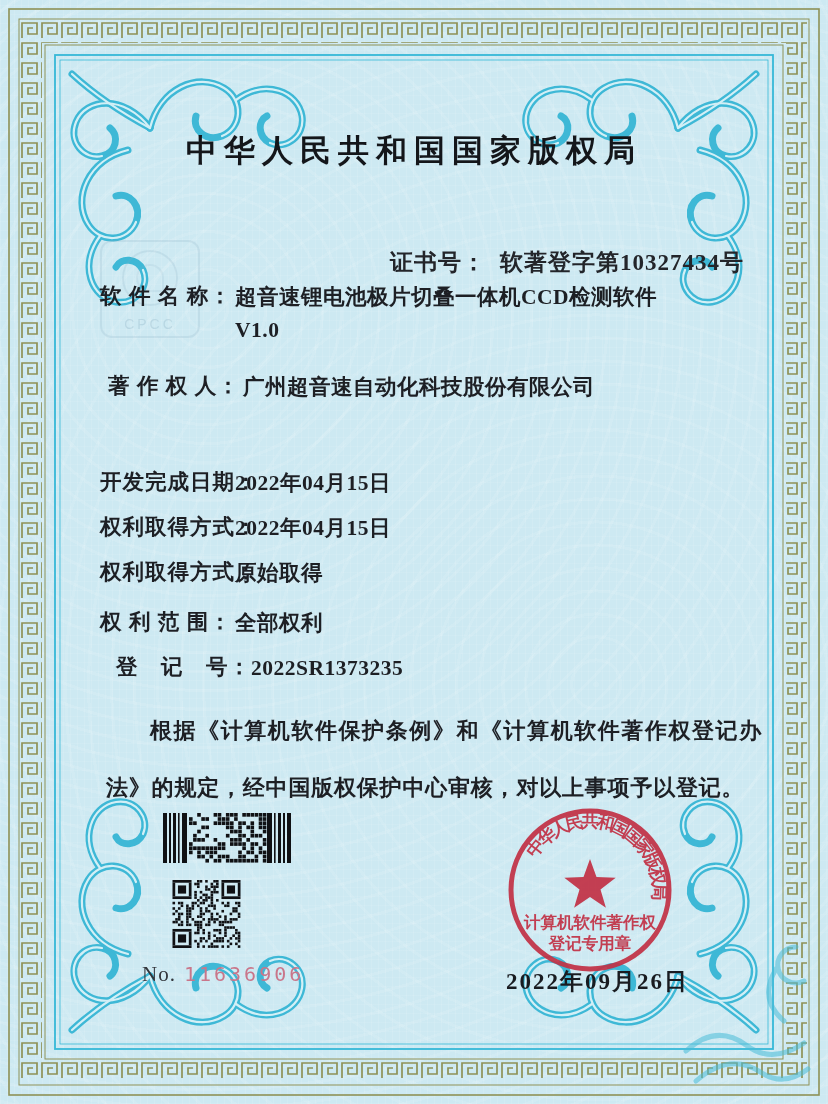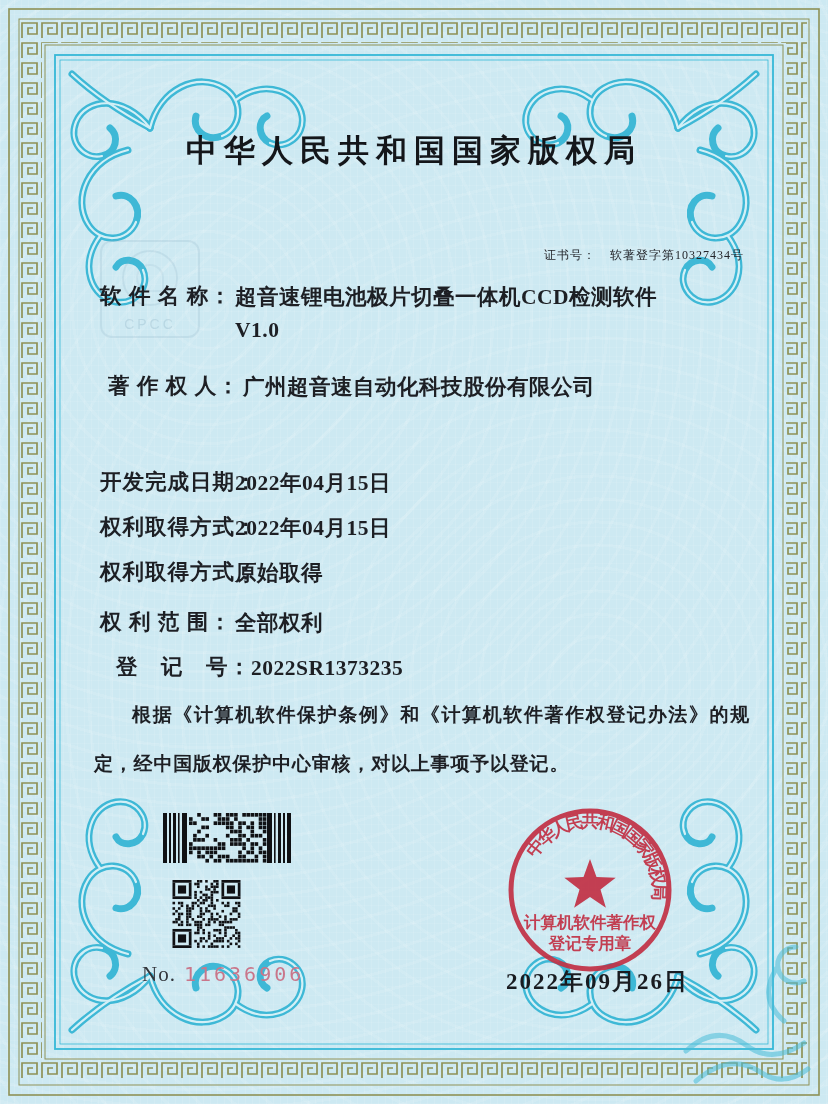--- a/index.html
+++ b/index.html
@@ -21,32 +21,32 @@
   .authority{
     position:absolute;top:130px;left:0;width:100%;text-align:center;
     font-size:31px;font-weight:700;letter-spacing:7px;color:#14161a;z-index:2;
   }
   .title{
     position:absolute;top:176px;left:0;width:100%;text-align:center;margin:0;
     font-size:42px;font-weight:700;letter-spacing:2px;color:#111318;z-index:2;
   }
   .certno{
     position:absolute;top:247px;right:84px;z-index:2;
-    font-size:12px;font-weight:400;letter-spacing:1px;color:#23252a;
+    font-size:23px;font-weight:700;letter-spacing:1px;color:#23252a;
   }
   .certno .sep{display:inline-block;width:14px;}
   .fields{position:absolute;left:100px;top:0;width:660px;z-index:2;}
   .row{position:absolute;left:0;width:660px;font-size:21.5px;color:#1d1f24;}
   .row .lbl{font-weight:700;letter-spacing:1px;}
   .row .val{position:absolute;left:135px;top:0;font-weight:600;letter-spacing:.5px;white-space:pre-line;line-height:1.55;width:460px;}
   .r0{top:281px;} .r1{top:371px;margin-left:8px;} .r2{top:467px;} .r3{top:512px;}
   .r4{top:557px;} .r5{top:607px;} .r6{top:652px;margin-left:16px;}
   .statement{
-    position:absolute;left:94px;top:690px;width:656px;margin:0;z-index:2;
-    font-size:19px;font-weight:600;line-height:2.6;letter-spacing:.8px;
+    position:absolute;left:94px;top:690px;width:656px;margin:12px;z-index:2;
+    font-size:22px;font-weight:600;line-height:2.6;letter-spacing:.8px;
     text-indent:2em;text-align:justify;color:#1d1f24;
   }
   .barcode{position:absolute;left:163px;top:813px;z-index:2;}
   .qr{position:absolute;left:170px;top:880px;z-index:2;}
   .serial{position:absolute;left:142px;top:962px;z-index:2;font-size:21px;color:#33363c;letter-spacing:1px;}
   .serial .digits{color:#c9768a;font-family:"DejaVu Sans Mono","Liberation Mono",monospace;font-size:20px;letter-spacing:3px;margin-left:8px;}
   .seal{position:absolute;left:497px;top:797px;z-index:3;opacity:.93;}
   .issue-date{position:absolute;left:506px;top:966px;z-index:2;font-size:23px;font-weight:700;letter-spacing:2px;color:#191b20;}
   .wm{position:absolute;left:100px;top:240px;width:100px;height:98px;z-index:1;opacity:.5;}
   .wm .box{position:absolute;inset:0;border:2px solid rgba(135,172,192,.38);border-radius:12px;}

